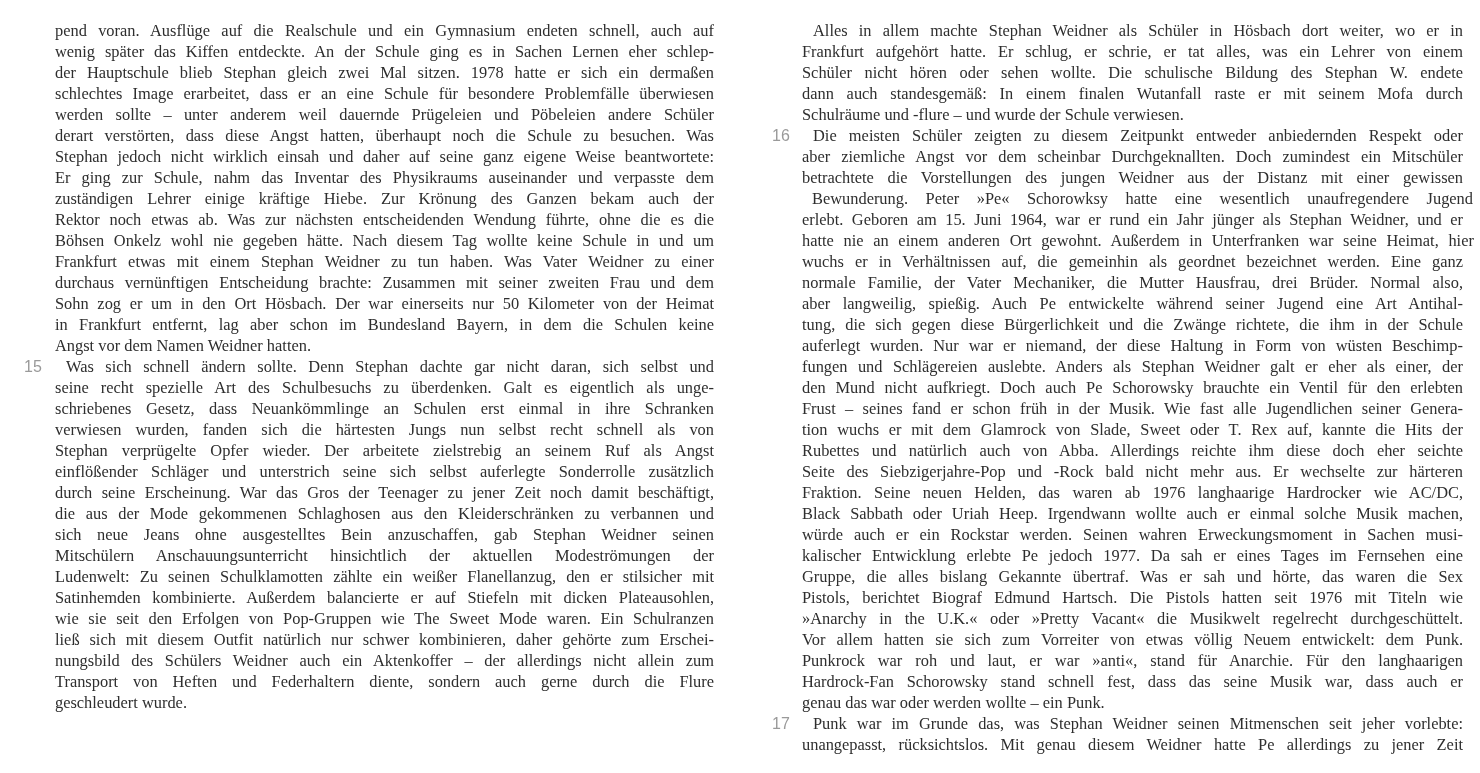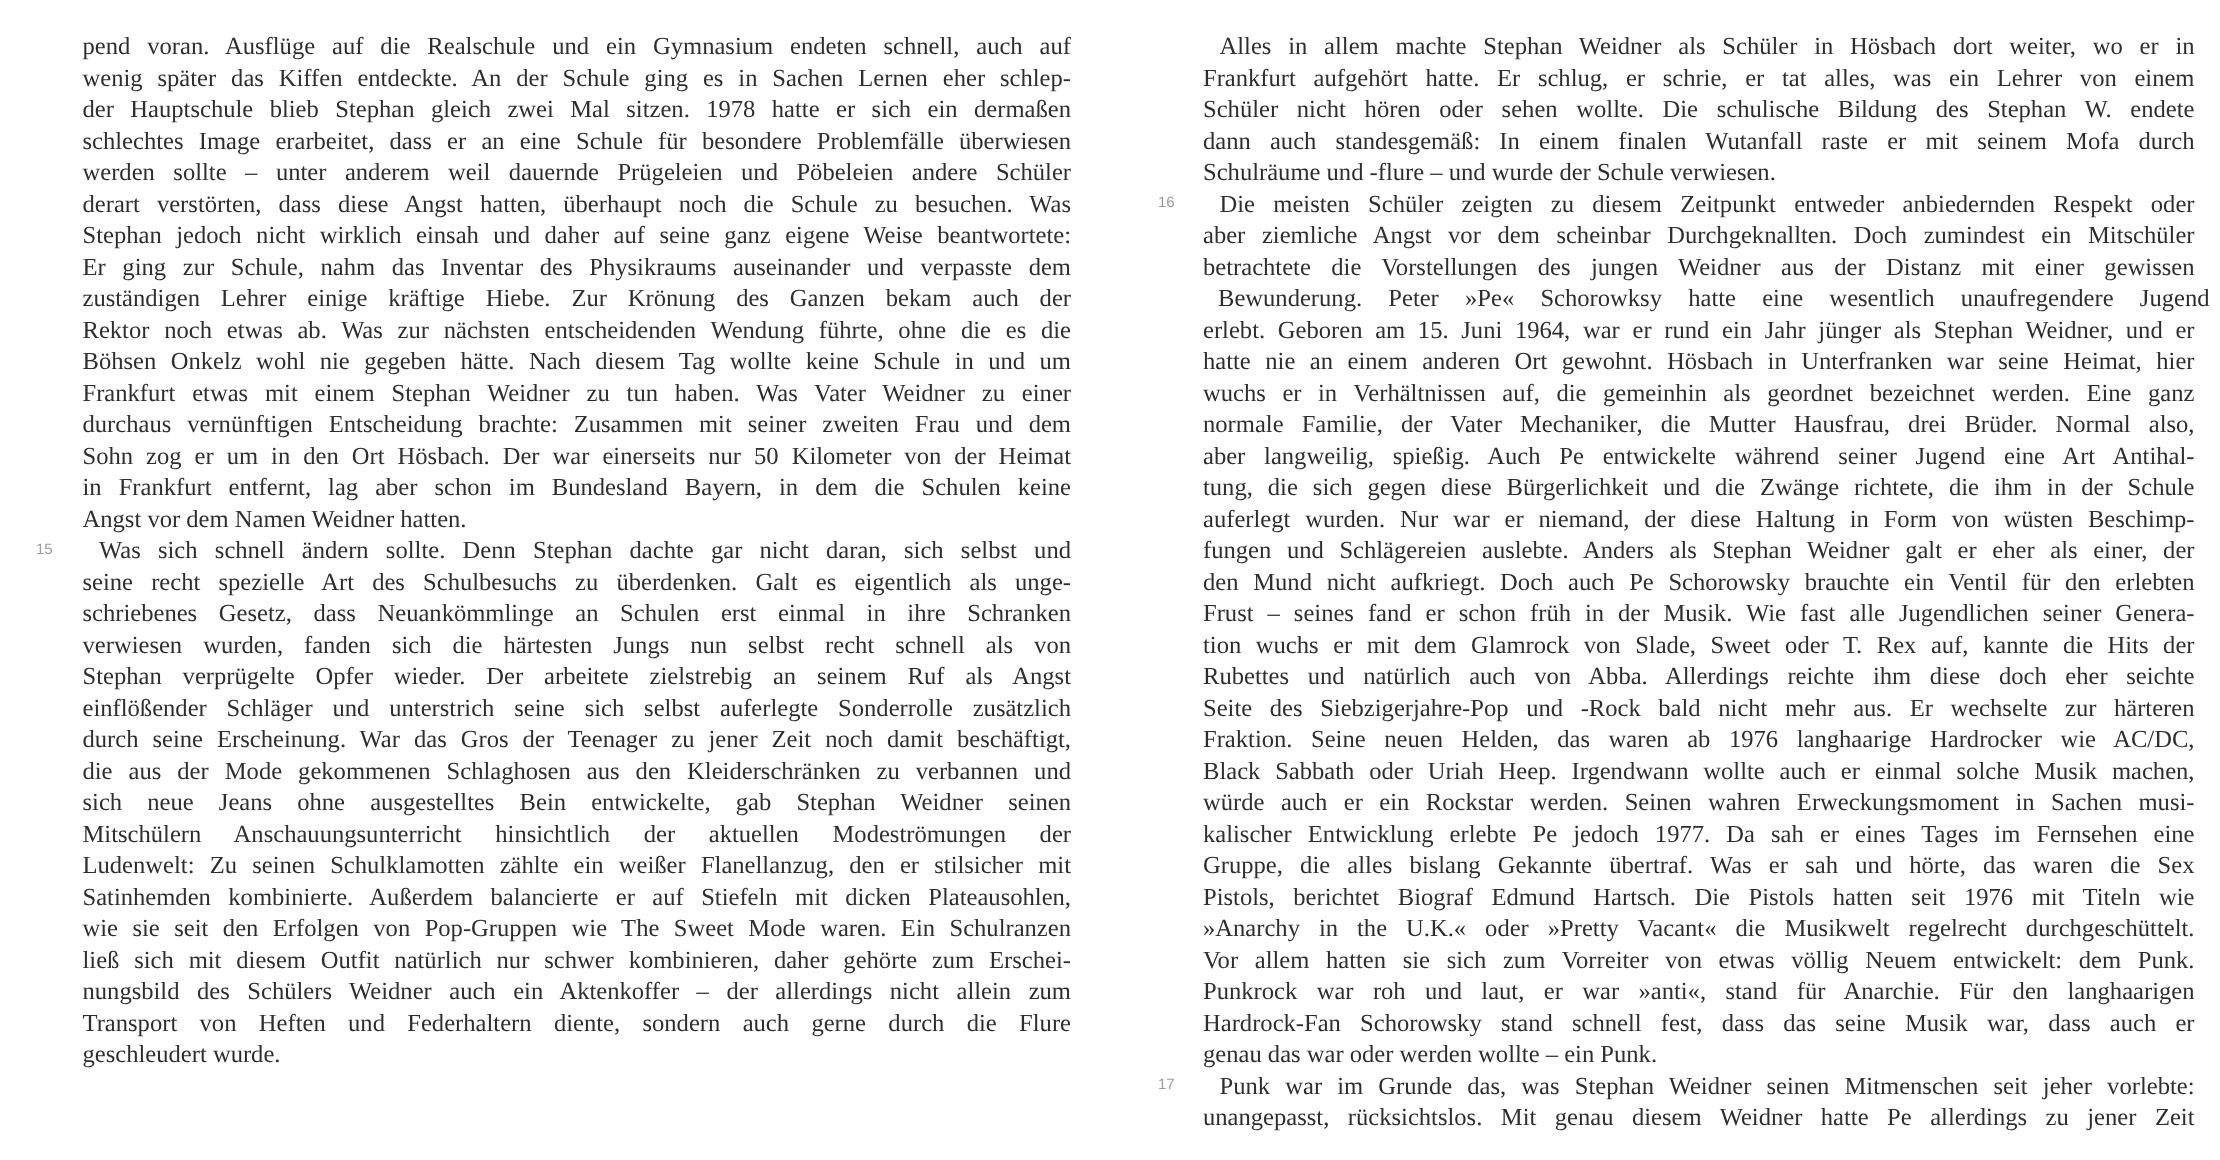--- a/index.html
+++ b/index.html
@@ -7,21 +7,21 @@
          font-family: "Liberation Serif", "DejaVu Serif", serif; color: #2e2e2e; }
   .page { position: absolute; top: 20px; }
   .page.left { left: 55px; width: 659px; }
   .page.right { left: 802px; width: 661px; }
   .para { position: relative; margin: 0; }
   .line { display: block; height: 21px; line-height: 21px; font-size: 16.4px;
           white-space: nowrap; text-align: justify; text-align-last: justify; }
   .line.last { text-align-last: left; }
   .line.first { text-indent: 11px; }
   .marginal { position: absolute; font-family: "Liberation Sans", "DejaVu Sans", sans-serif;
-              font-size: 10px; color: #9a9a9a; line-height: 21px; }
+              font-size: 16px; color: #9a9a9a; line-height: 21px; }
   .left .marginal { left: -31px; }
   .right .marginal { left: -30px; }
 </style>
 </head>
 <body>
 
 <div class="page left" id="left-page">
     <div class="para">
       <span class="line" style="display: block; width: auto; word-spacing: 7.20052px;">pend voran. Ausflüge auf die Realschule und ein Gymnasium endeten schnell, auch auf</span>
       <span class="line" style="display: block; width: auto; word-spacing: 5.83817px;">wenig später das Kiffen entdeckte. An der Schule ging es in Sachen Lernen eher schlep-</span>
@@ -43,21 +43,21 @@
     <div class="para">
       <span class="marginal">15</span>
       <span class="line first" style="display: block; width: auto; word-spacing: 6.5601px;">Was sich schnell ändern sollte. Denn Stephan dachte gar nicht daran, sich selbst und</span>
       <span class="line" style="display: block; width: auto; word-spacing: 7.9987px;">seine recht spezielle Art des Schulbesuchs zu überdenken. Galt es eigentlich als unge-</span>
       <span class="line" style="display: block; width: auto; word-spacing: 10.325px;">schriebenes Gesetz, dass Neuankömmlinge an Schulen erst einmal in ihre Schranken</span>
       <span class="line" style="display: block; width: auto; word-spacing: 9.89193px;">verwiesen wurden, fanden sich die härtesten Jungs nun selbst recht schnell als von</span>
       <span class="line" style="display: block; width: auto; word-spacing: 9.84375px;">Stephan verprügelte Opfer wieder. Der arbeitete zielstrebig an seinem Ruf als Angst</span>
       <span class="line" style="display: block; width: auto; word-spacing: 9.14757px;">einflößender Schläger und unterstrich seine sich selbst auferlegte Sonderrolle zusätzlich</span>
       <span class="line" style="display: block; width: auto; word-spacing: 5.24038px;">durch seine Erscheinung. War das Gros der Teenager zu jener Zeit noch damit beschäftigt,</span>
       <span class="line" style="display: block; width: auto; word-spacing: 6.57386px;">die aus der Mode gekommenen Schlaghosen aus den Kleiderschränken zu verbannen und</span>
-      <span class="line" style="display: block; width: auto; word-spacing: 11.6109px;">sich neue Jeans ohne ausgestelltes Bein entwickelte, gab Stephan Weidner seinen</span>
+      <span class="line" style="display: block; width: auto; word-spacing: 11.6109px;">sich neue Jeans ohne ausgestelltes Bein anzuschaffen, gab Stephan Weidner seinen</span>
       <span class="line" style="display: block; width: auto; word-spacing: 18.3385px;">Mitschülern Anschauungsunterricht hinsichtlich der aktuellen Modeströmungen der</span>
       <span class="line" style="display: block; width: auto; word-spacing: 6.03409px;">Ludenwelt: Zu seinen Schulklamotten zählte ein weißer Flanellanzug, den er stilsicher mit</span>
       <span class="line" style="display: block; width: auto; word-spacing: 7.52778px;">Satinhemden kombinierte. Außerdem balancierte er auf Stiefeln mit dicken Plateausohlen,</span>
       <span class="line" style="display: block; width: auto; word-spacing: 5.54808px;">wie sie seit den Erfolgen von Pop-Gruppen wie The Sweet Mode waren. Ein Schulranzen</span>
       <span class="line" style="display: block; width: auto; word-spacing: 5.79688px;">ließ sich mit diesem Outfit natürlich nur schwer kombinieren, daher gehörte zum Erschei-</span>
       <span class="line" style="display: block; width: auto; word-spacing: 7.58594px;">nungsbild des Schülers Weidner auch ein Aktenkoffer – der allerdings nicht allein zum</span>
       <span class="line" style="display: block; width: auto; word-spacing: 10.8054px;">Transport von Heften und Federhaltern diente, sondern auch gerne durch die Flure</span>
       <span class="line last">geschleudert wurde.</span>
     </div>
   </div>
@@ -69,21 +69,21 @@
       <span class="line" style="display: block; width: auto; word-spacing: 8.66276px;">dann auch standesgemäß: In einem finalen Wutanfall raste er mit seinem Mofa durch</span>
       <span class="line last">Schulräume und -flure – und wurde der Schule verwiesen.</span>
     </div>
     <div class="para">
       <span class="marginal">16</span>
       <span class="line first" style="display: block; width: auto; word-spacing: 7.00781px;">Die meisten Schüler zeigten zu diesem Zeitpunkt entweder anbiedernden Respekt oder</span>
       <span class="line" style="display: block; width: auto; word-spacing: 6.975px;">aber ziemliche Angst vor dem scheinbar Durchgeknallten. Doch zumindest ein Mitschüler</span>
       <span class="line" style="display: block; width: auto; word-spacing: 9.52131px;">betrachtete die Vorstellungen des jungen Weidner aus der Distanz mit einer gewissen</span>
       <span class="line" style="display: block; width: auto; word-spacing: 13.3828px; margin-left: 10px;">Bewunderung. Peter »Pe« Schorowksy hatte eine wesentlich unaufregendere Jugend</span>
       <span class="line" style="display: block; width: auto; word-spacing: 4.3584px;">erlebt. Geboren am 15. Juni 1964, war er rund ein Jahr jünger als Stephan Weidner, und er</span>
-      <span class="line" style="display: block; width: auto; word-spacing: 5.57812px;">hatte nie an einem anderen Ort gewohnt. Hösbach in Unterfranken war seine Heimat, hier</span>
+      <span class="line" style="display: block; width: auto; word-spacing: 5.57812px;">hatte nie an einem anderen Ort gewohnt. Außerdem in Unterfranken war seine Heimat, hier</span>
       <span class="line" style="display: block; width: auto; word-spacing: 6.9401px;">wuchs er in Verhältnissen auf, die gemeinhin als geordnet bezeichnet werden. Eine ganz</span>
       <span class="line" style="display: block; width: auto; word-spacing: 7.95881px;">normale Familie, der Vater Mechaniker, die Mutter Hausfrau, drei Brüder. Normal also,</span>
       <span class="line" style="display: block; width: auto; word-spacing: 8.40767px;">aber langweilig, spießig. Auch Pe entwickelte während seiner Jugend eine Art Antihal-</span>
       <span class="line" style="display: block; width: auto; word-spacing: 5.88058px;">tung, die sich gegen diese Bürgerlichkeit und die Zwänge richtete, die ihm in der Schule</span>
       <span class="line" style="display: block; width: auto; word-spacing: 5.78365px;">auferlegt wurden. Nur war er niemand, der diese Haltung in Form von wüsten Beschimp-</span>
       <span class="line" style="display: block; width: auto; word-spacing: 6.3137px;">fungen und Schlägereien auslebte. Anders als Stephan Weidner galt er eher als einer, der</span>
       <span class="line" style="display: block; width: auto; word-spacing: 5.70192px;">den Mund nicht aufkriegt. Doch auch Pe Schorowsky brauchte ein Ventil für den erlebten</span>
       <span class="line" style="display: block; width: auto; word-spacing: 5.22917px;">Frust – seines fand er schon früh in der Musik. Wie fast alle Jugendlichen seiner Genera-</span>
       <span class="line" style="display: block; width: auto; word-spacing: 5.58984px;">tion wuchs er mit dem Glamrock von Slade, Sweet oder T. Rex auf, kannte die Hits der</span>
       <span class="line" style="display: block; width: auto; word-spacing: 8.3151px;">Rubettes und natürlich auch von Abba. Allerdings reichte ihm diese doch eher seichte</span>

